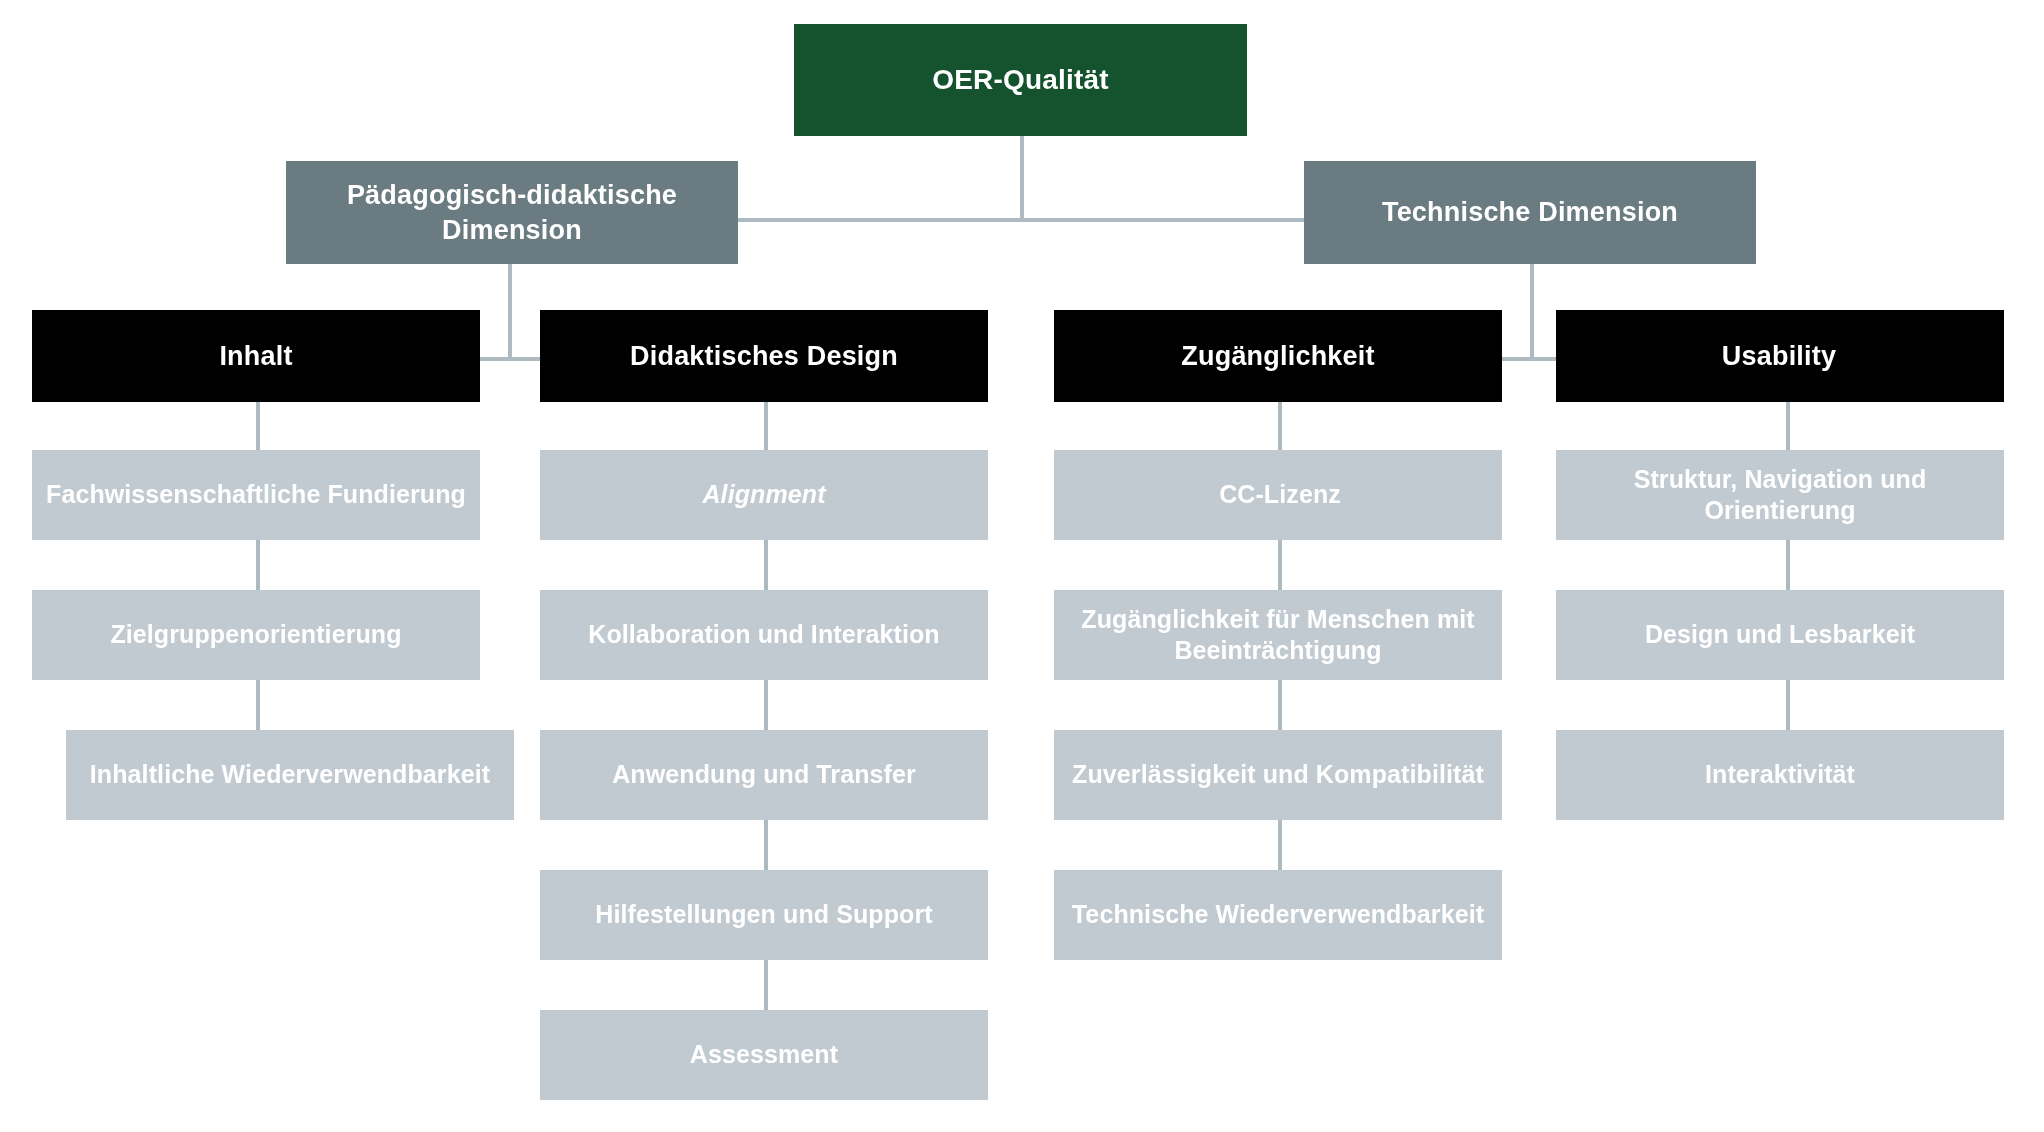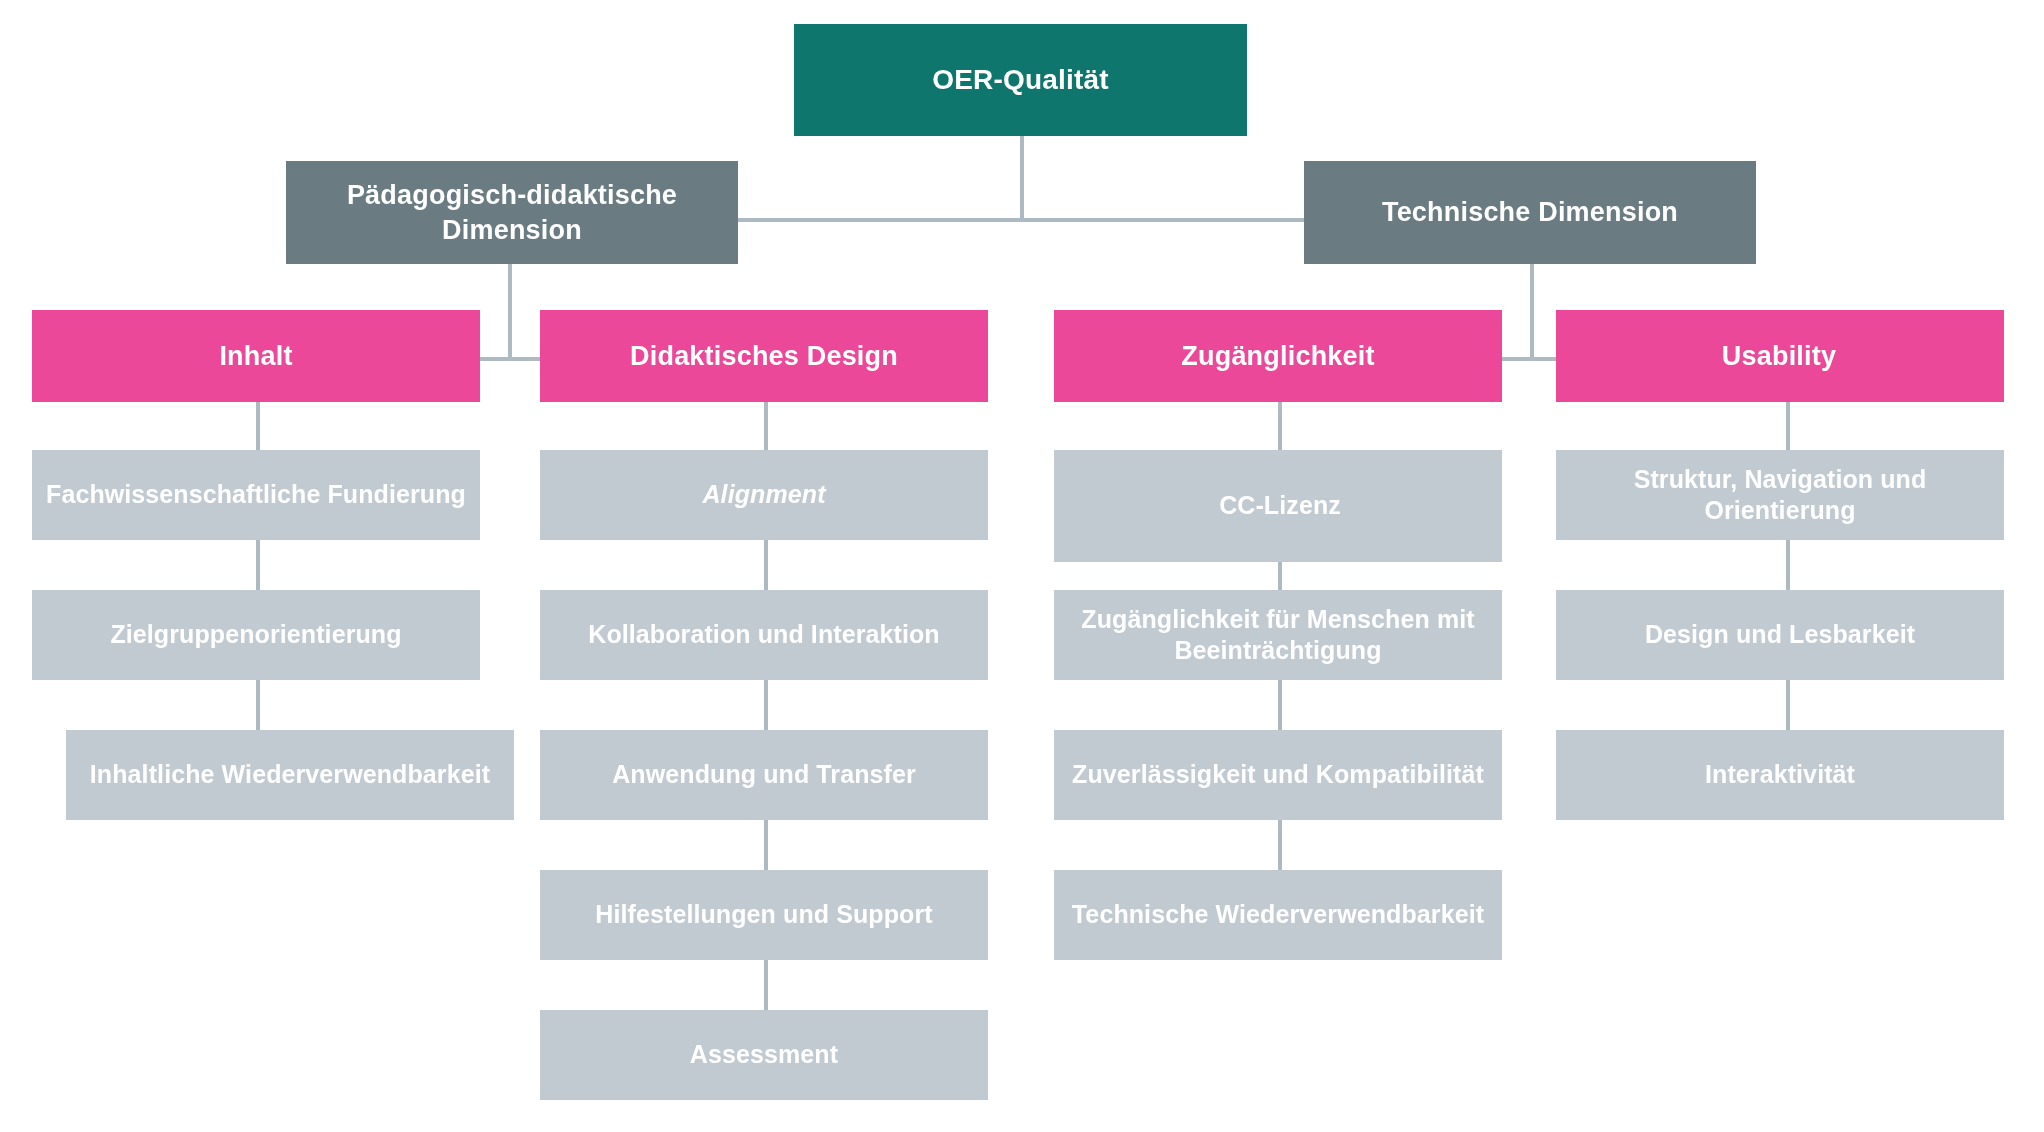--- a/index.html
+++ b/index.html
@@ -17,23 +17,23 @@
     display:flex;
     align-items:center;
     justify-content:center;
     text-align:center;
     color:#ffffff;
     font-weight:bold;
     line-height:1.26;
     padding:4px 10px;
     z-index:2;
   }
-  .lvl-root{background:#0f766e;font-size:28px;letter-spacing:.2px;}
+  .lvl-root{background:#14532d;font-size:28px;letter-spacing:.2px;}
   .lvl-dim {background:#6a7b81;font-size:27px;letter-spacing:.2px;}
-  .lvl-cat {background:#ec4899;font-size:27px;letter-spacing:.2px;}
+  .lvl-cat {background:#000000;font-size:27px;letter-spacing:.2px;}
   .lvl-leaf{background:#c2cad1;font-size:25px;letter-spacing:.1px;}
 
   .conn{position:absolute;background:#aebac1;z-index:1;}
   .conn.v{width:4px;}
   .conn.h{height:4px;}
 </style>
 </head>
 <body>
 
 <div id="canvas">
@@ -114,21 +114,21 @@
   <div class="node lvl-leaf" style="left:540px;top:730px;width:448px;height:90px;">
     <span>Anwendung und Transfer</span>
   </div>
   <div class="node lvl-leaf" style="left:540px;top:870px;width:448px;height:90px;">
     <span>Hilfestellungen und Support</span>
   </div>
   <div class="node lvl-leaf" style="left:540px;top:1010px;width:448px;height:90px;">
     <span>Assessment</span>
   </div>
 
-  <div class="node lvl-leaf" style="left:1054px;top:450px;width:448px;height:112px;padding-left:14px;">
+  <div class="node lvl-leaf" style="left:1054px;top:450px;width:448px;height:90px;padding-left:14px;">
     <span>CC-Lizenz</span>
   </div>
   <div class="node lvl-leaf" style="left:1054px;top:590px;width:448px;height:90px;">
     <span>Zugänglichkeit für Menschen mit Beeinträchtigung</span>
   </div>
   <div class="node lvl-leaf" style="left:1054px;top:730px;width:448px;height:90px;">
     <span>Zuverlässigkeit und Kompatibilität</span>
   </div>
   <div class="node lvl-leaf" style="left:1054px;top:870px;width:448px;height:90px;">
     <span>Technische Wiederverwendbarkeit</span>

